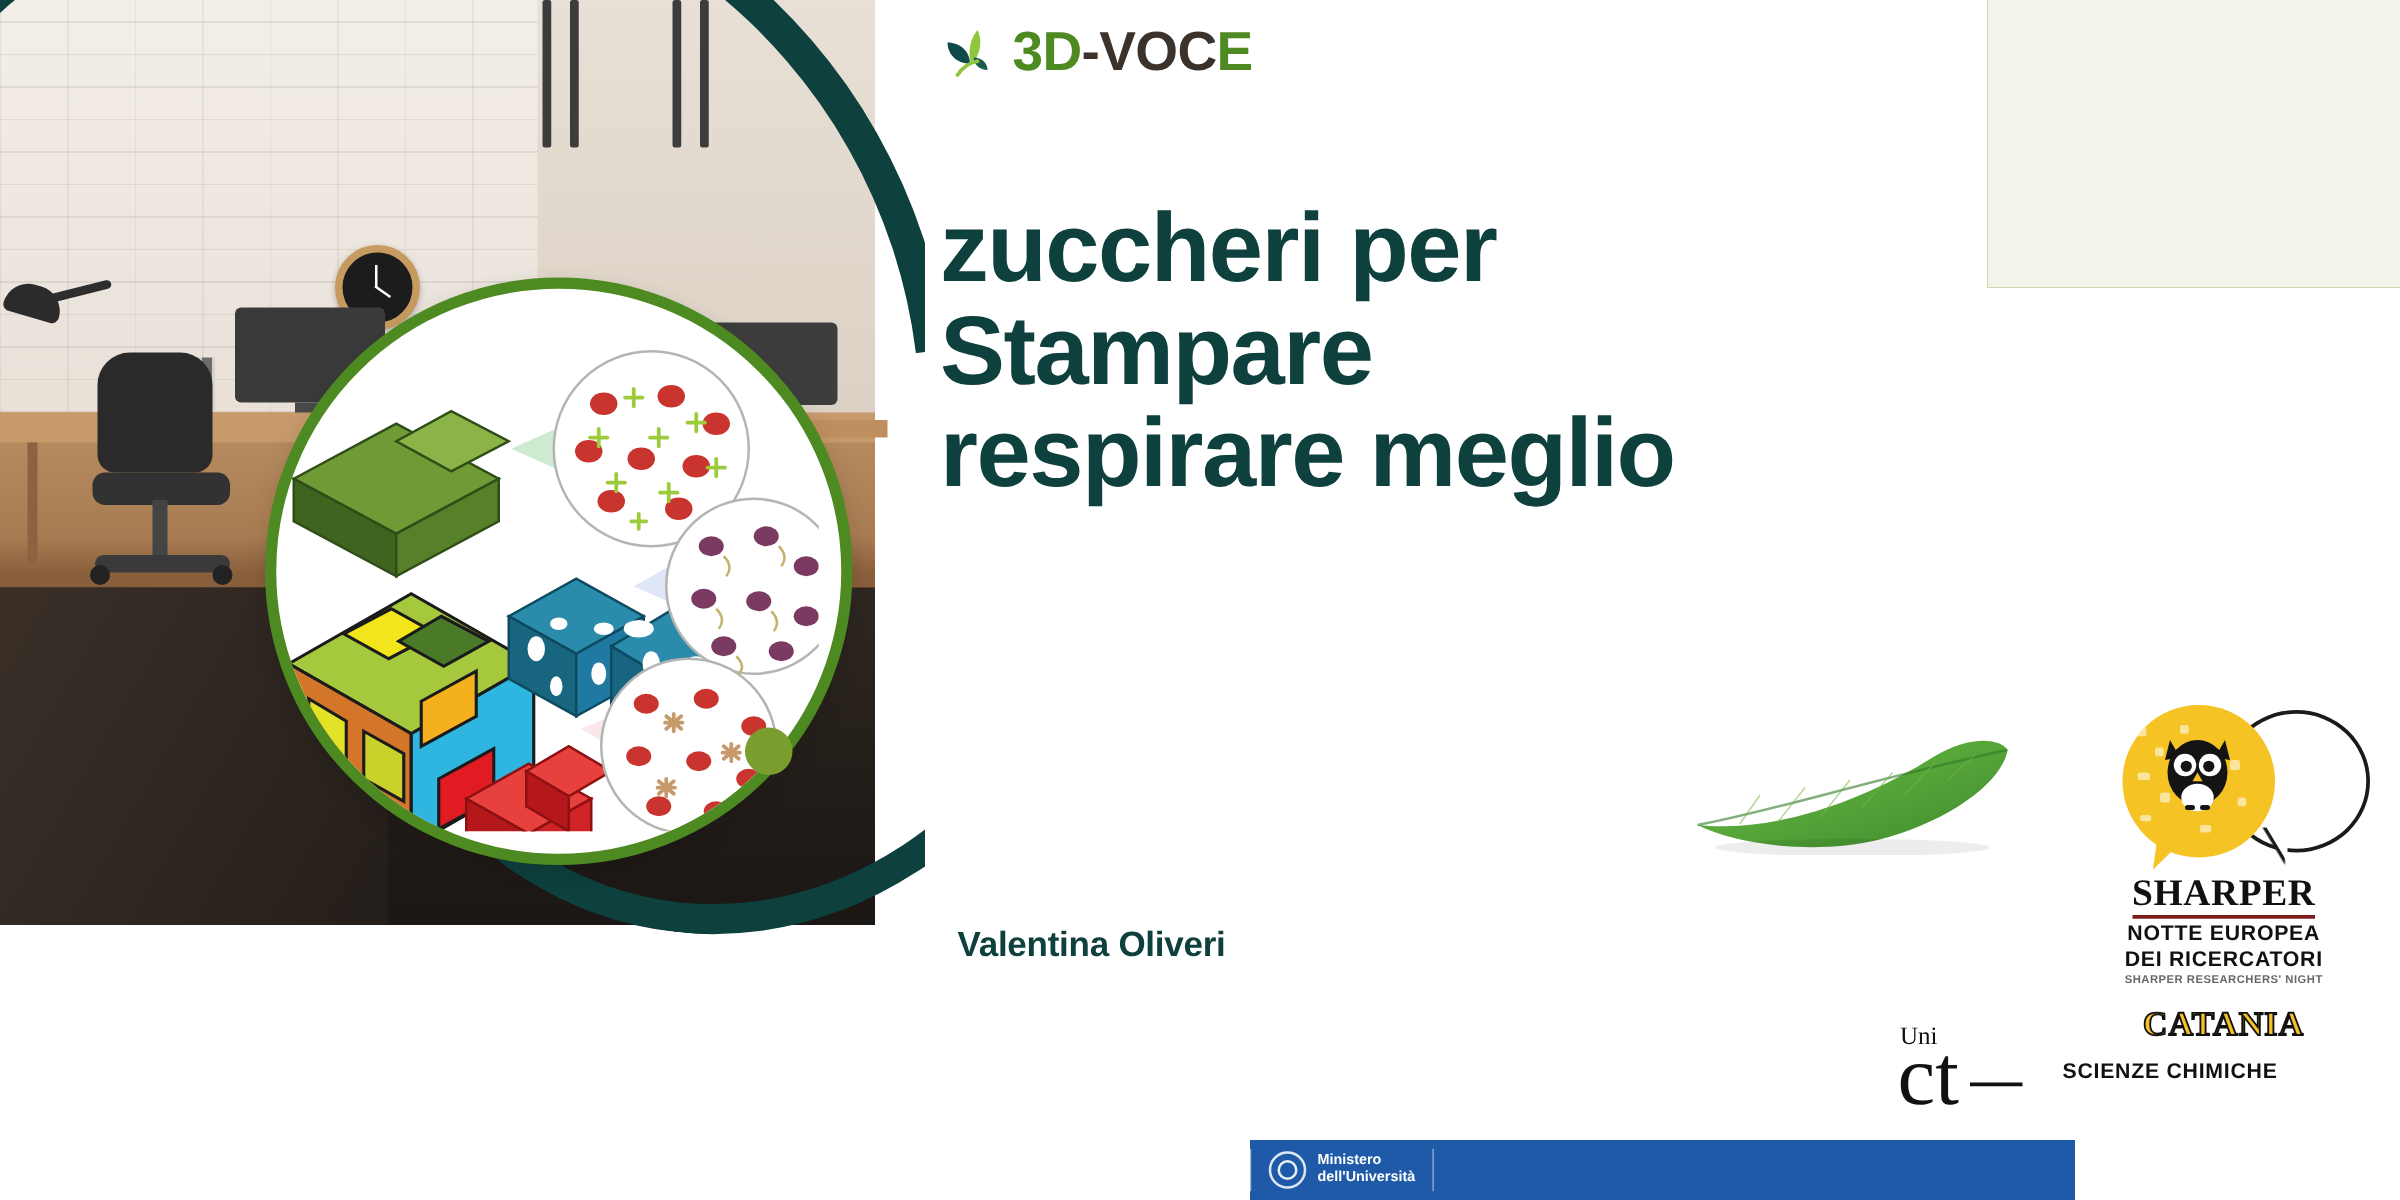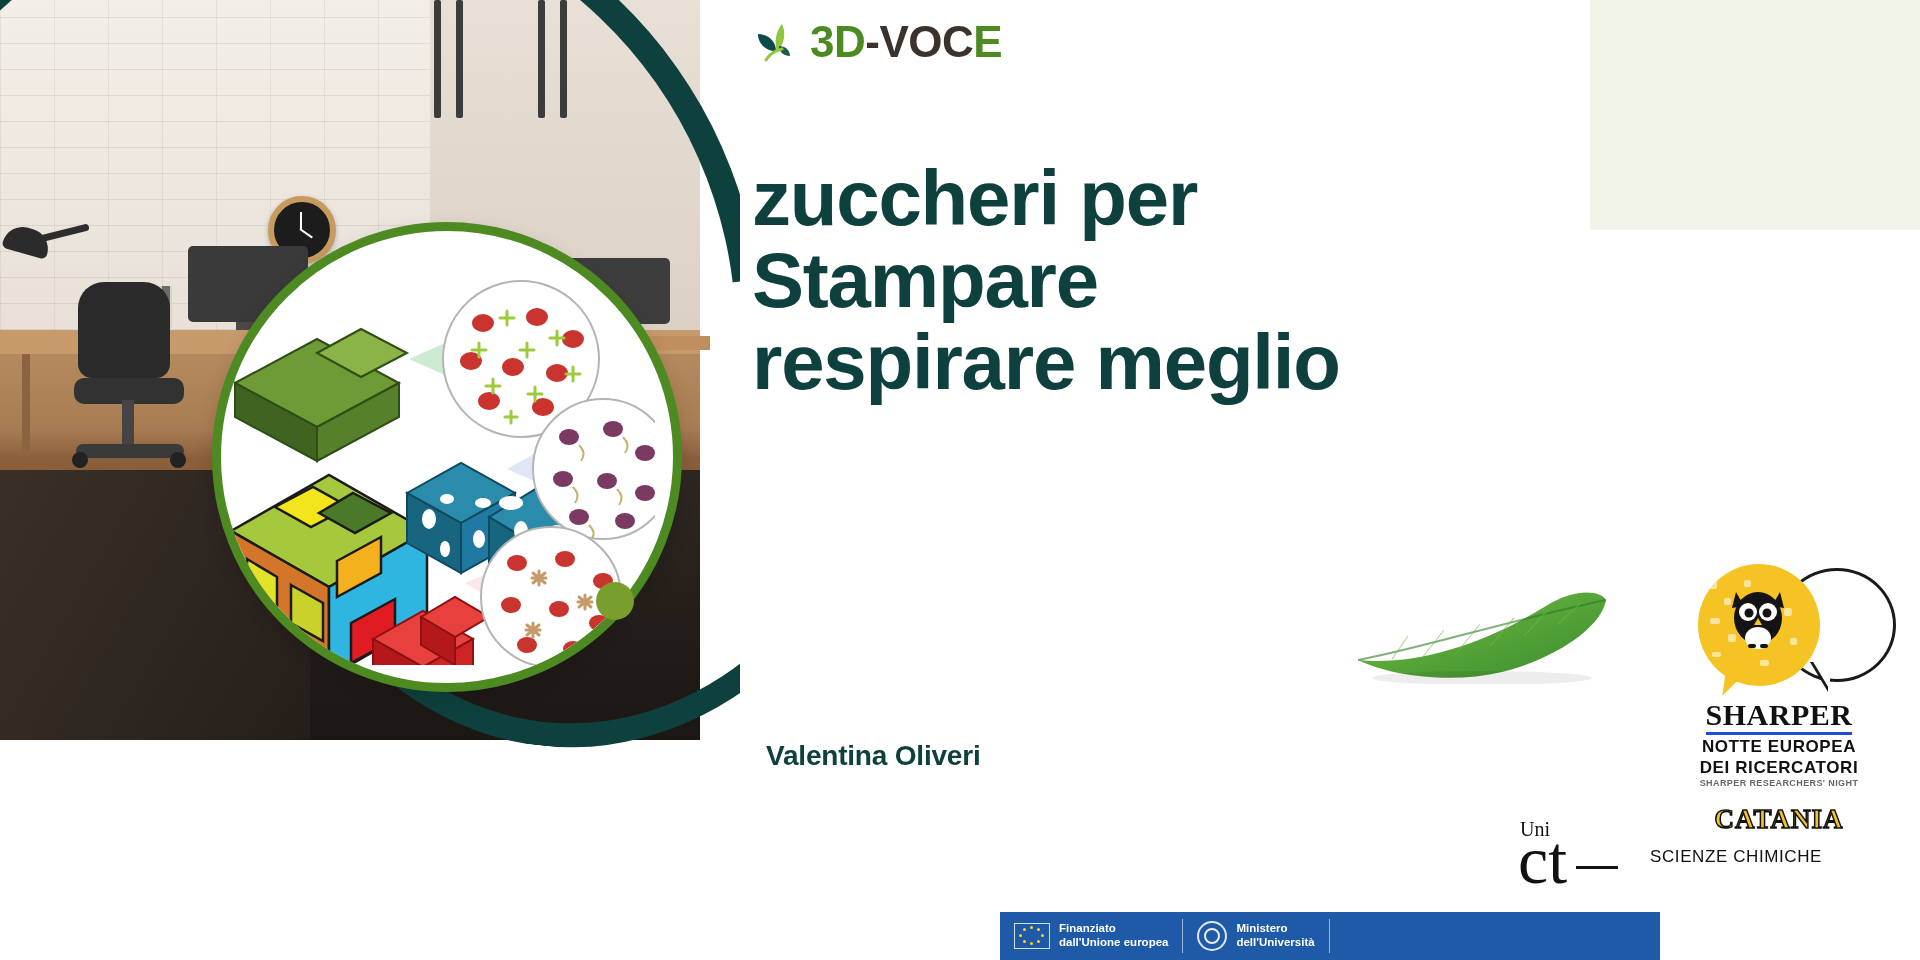--- a/index.html
+++ b/index.html
@@ -141,35 +141,35 @@
   .bubble-yellow{position:absolute;left:32px;top:4px;width:122px;height:122px;border-radius:50%;background:#f6c324;overflow:hidden;}
   .bubble-yellow .sparkle{position:absolute;background:rgba(255,255,255,.55);border-radius:2px;}
   .bubble-tail{position:absolute;left:58px;top:112px;width:0;height:0;
     border-left:20px solid #f6c324;border-bottom:26px solid transparent;border-right:10px solid transparent;transform:rotate(8deg);}
   .bubble-white{position:absolute;left:112px;top:8px;width:112px;height:108px;border-radius:50%;background:#fff;border:3px solid #1a1a1a;}
   .bubble-white-tail{position:absolute;left:132px;top:100px;width:0;height:0;
     border-left:14px solid transparent;border-right:18px solid #fff;border-bottom:30px solid transparent;
     filter:drop-shadow(-2px 2px 0 #1a1a1a);}
   .owl{position:absolute;left:62px;top:22px;width:60px;height:74px;}
   .sharper-word{font-size:30px;font-weight:700;letter-spacing:0.5px;color:#111;font-family:"Liberation Serif",serif;
-    border-bottom:3px solid #1d4ed8;line-height:1;padding-bottom:2px;display:inline-block;}
+    border-bottom:3px solid #7f1d1d;line-height:1;padding-bottom:2px;display:inline-block;}
   .sharper-sub{font-size:17px;font-weight:700;color:#111;letter-spacing:0.6px;line-height:1.06;margin-top:3px;
     font-family:"Liberation Sans",sans-serif;}
   .sharper-sub2{font-size:9px;font-weight:700;color:#333;letter-spacing:0.4px;margin-top:1px;opacity:.75;}
   .sharper-city{font-size:27px;font-weight:700;color:#f6c324;-webkit-text-stroke:1.5px #111;
     letter-spacing:1px;font-family:"Liberation Serif",serif;line-height:1;margin-top:18px;}
 
   
   .unict{position:absolute;left:1520px;top:818px;display:flex;align-items:center;gap:26px;}
   .unict-mark{position:relative;width:104px;height:78px;}
   .unict-uni{position:absolute;left:0;top:0;font-size:20px;color:#111;font-family:"Liberation Serif",serif;}
   .unict-ct{position:absolute;left:-2px;top:8px;font-size:68px;color:#111;
     font-family:"Liberation Serif",serif;line-height:1;}
   .unict-bar{position:absolute;left:56px;top:48px;width:42px;height:3px;background:#111;}
-  .unict-dept{font-size:17px;font-weight:400;color:#111;letter-spacing:0.6px;}
+  .unict-dept{font-size:17px;font-weight:700;color:#111;letter-spacing:0.6px;}
 
   
   .eu-banner{
     position:absolute;left:1000px;top:912px;width:660px;height:48px;background:#1f5aa8;
     display:flex;align-items:center;overflow:hidden;
   }
   .eu-cell{display:flex;align-items:center;height:100%;padding:0 14px;gap:9px;}
   .eu-div{width:1px;height:34px;background:rgba(255,255,255,.55);}
   .eu-flag{width:34px;height:24px;border:1px solid #cfe0f5;position:relative;flex:none;}
   .eu-flag i{position:absolute;width:3px;height:3px;background:#ffd617;border-radius:50%;}
@@ -449,36 +449,20 @@
     <div class="unict-mark">
       <span class="unict-uni">Uni</span>
       <span class="unict-ct">ct</span>
       <span class="unict-bar"></span>
     </div>
     <div class="unict-dept">SCIENZE CHIMICHE</div>
   </div>
 
   <div class="eu-banner">
 
-    <div class="eu-cell">
-      <div class="eu-flag">
-        <i style="left:15px;top:2px"></i>
-          <i style="left:22px;top:4px"></i>
-          <i style="left:26px;top:10px"></i>
-        <i style="left:22px;top:16px"></i>
-          <i style="left:15px;top:18px"></i>
-          <i style="left:8px;top:16px"></i>
-        <i style="left:4px;top:10px"></i>
-          <i style="left:8px;top:4px"></i>
-      </div>
-      <div class="eu-txt">
-        <div>Finanziato</div>
-        <div>dall'Unione europea</div>
-      </div>
-    </div>
 
     <div class="eu-div"></div>
 
     <div class="eu-cell">
       <div class="min-emblem">
           <span></span>
         </div>
       <div class="eu-txt">
         <div>Ministero</div>
         <div>dell'Università</div>

